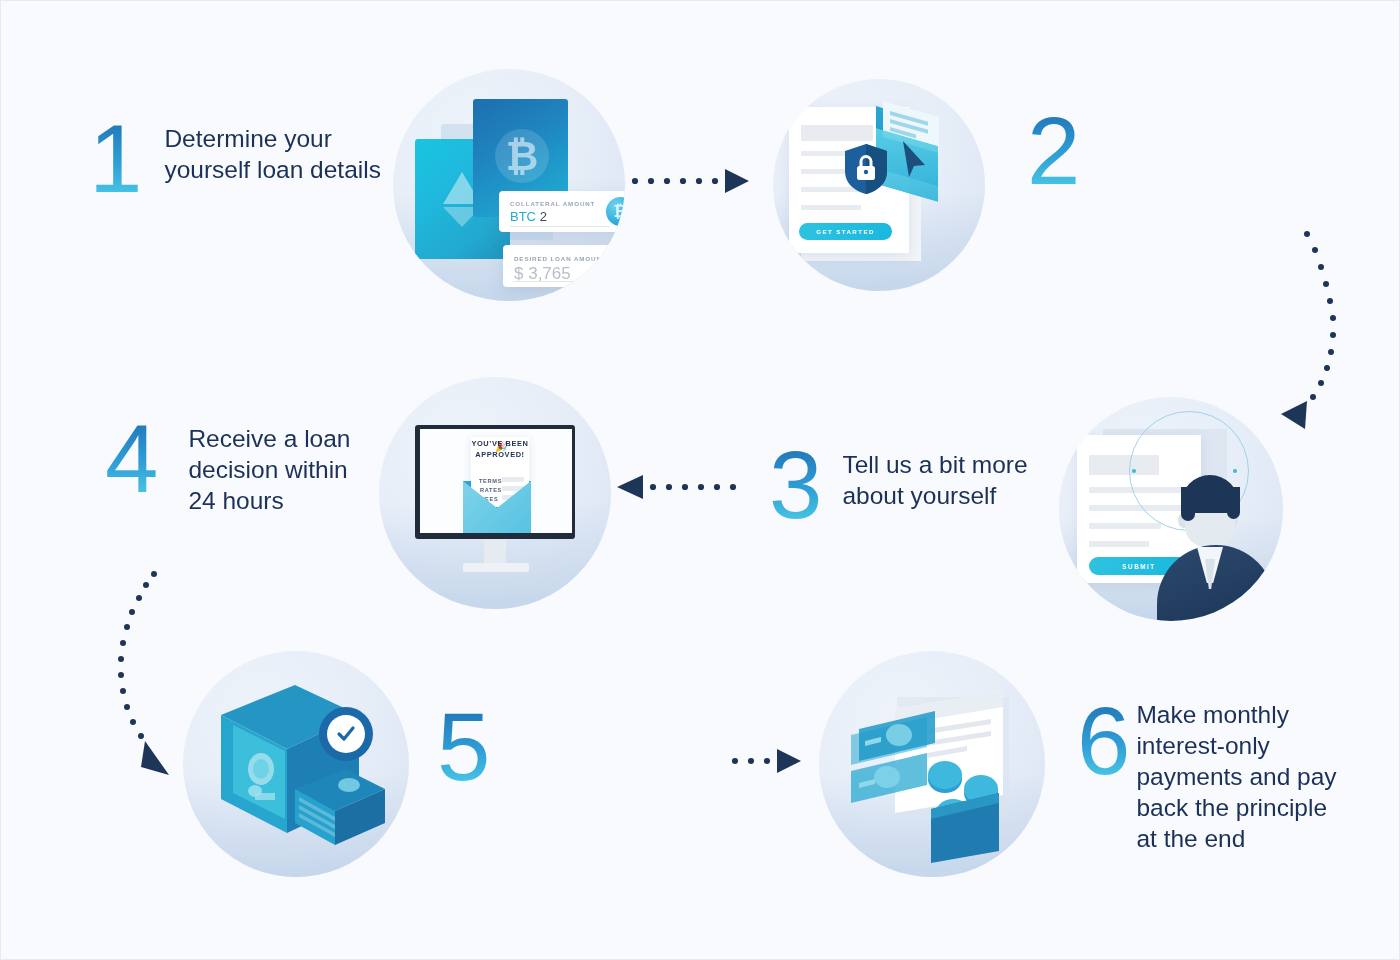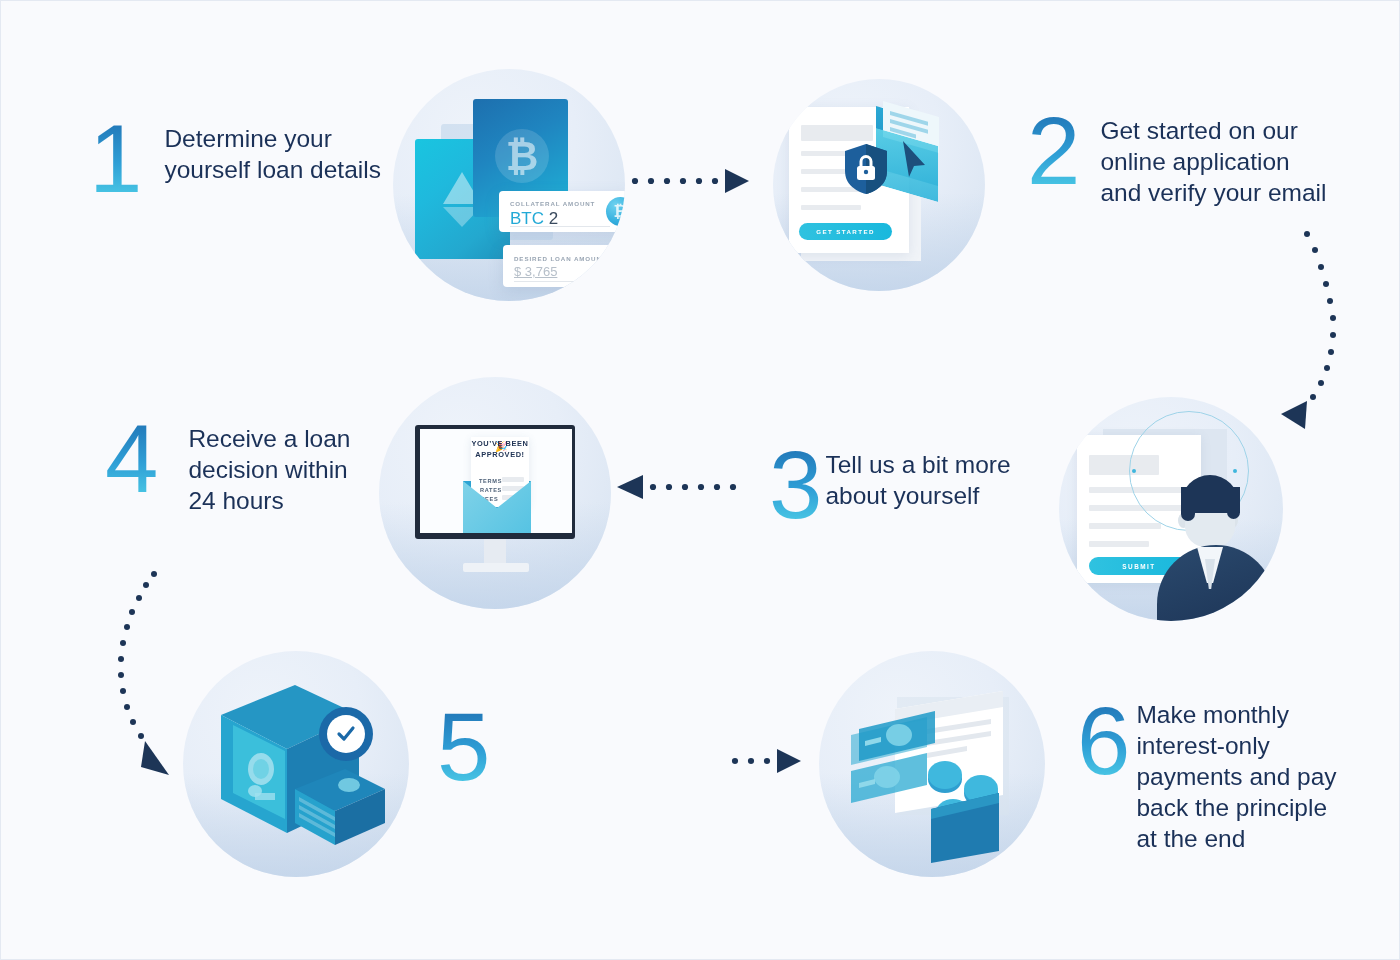--- a/index.html
+++ b/index.html
@@ -100,21 +100,21 @@
   .field-label {
     position: absolute;
     font-size: 6.2px;
     letter-spacing: .9px;
     color: #9aa6b4;
     font-weight: bold;
     white-space: nowrap;
   }
   .field-value {
     position: absolute;
-    font-size: 17px;
+    font-size: 13px;
     color: #3a4a5e;
     white-space: nowrap;
   }
   .field-value .accent { color: #22a9d6; }
   .field-rule {
     position: absolute;
     height: 1px; background: #e3e7ec;
   }
   .coin {
     position: absolute;
@@ -208,21 +208,21 @@
       <div class="field-value" style="left:11px; top:18px;">
         <span class="accent">BTC</span>
         <span>2</span>
       </div>
       <div class="field-rule" style="left:11px; top:35px; width:100px;"></div>
       <div class="coin coin-btc" style="left:107px; top:6px; width:29px; height:29px;">₿</div>
     </div>
 
     <div class="field-card" style="left:110px; top:176px; width:130px; height:42px;">
       <div class="field-label" style="left:11px; top:10px;">DESIRED LOAN AMOUNT</div>
-      <div class="field-value" style="left:11px; top:19px; font-size:13px; color:#b6bfc9;text-decoration:underline;">$ 3,765</div>
+      <div class="field-value" style="left:11px; top:19px; font-size:17px; color:#b6bfc9;">$ 3,765</div>
       <div class="field-rule" style="left:11px; top:36px; width:100px;"></div>
       <div class="coin coin-usd" style="left:106px; top:6px; width:29px; height:29px;">$</div>
     </div>
   </div>
 
   <svg class="arrow-svg" style="left:630px; top:160px; width:120px; height:40px;" viewBox="0 0 120 40">
     <g fill="#1d3557">
       <circle cx="4" cy="20" r="3.1"></circle>
         <circle cx="20" cy="20" r="3.1"></circle>
         <circle cx="36" cy="20" r="3.1"></circle>
@@ -259,23 +259,20 @@
       <path d="M22 1 L43 8 V28 C43 41 33 48 22 51 C11 48 1 41 1 28 V8 Z" fill="#1d5f9c"></path>
       <path d="M22 1 L43 8 V28 C43 41 33 48 22 51 Z" fill="#17507f"></path>
       <rect x="13" y="23" width="18" height="14" rx="2.5" fill="#ffffff"></rect>
       <path d="M17 23 V18.5 a5 5 0 0 1 10 0 V23" fill="none" stroke="#ffffff" stroke-width="3"></path>
       <circle cx="22" cy="29" r="2.2" fill="#1d5f9c"></circle>
     </svg>
   </div>
 
   <div class="step" style="left:1026px; top:104px;">
     <div class="step-num">2</div>
-    <div class="step-text" style="margin-left:22px;">Get started on our
-online application
-and verify your email</div>
   </div>
 
   <svg class="arrow-svg" style="left:1270px; top:222px; width:130px; height:210px;" viewBox="0 0 130 210">
     <g fill="#1d3557">
       <circle cx="36" cy="11" r="3"></circle>
         <circle cx="44" cy="27" r="3"></circle>
         <circle cx="50" cy="44" r="3"></circle>
       <circle cx="55" cy="61" r="3"></circle>
         <circle cx="59" cy="78" r="3"></circle>
         <circle cx="62" cy="95" r="3"></circle>
@@ -309,21 +306,21 @@
     <div class="hair" style="left:122px; top:78px; width:58px; height:38px;"></div>
     <div style="position:absolute; left:122px; top:90px; width:14px; height:34px; background:#1d3557; border-radius:0 0 8px 8px;"></div>
     <div style="position:absolute; left:168px; top:90px; width:13px; height:32px; background:#1d3557; border-radius:0 0 8px 8px;"></div>
     <div class="body-suit" style="left:98px; top:148px; width:118px; height:76px;"></div>
     <div class="shirt" style="left:138px; top:150px; width:26px; height:36px; clip-path:polygon(0 0, 100% 0, 62% 100%, 38% 100%);"></div>
     <div style="position:absolute; left:146px; top:162px; width:10px; height:30px; background:#d9e2ea; clip-path:polygon(0 0,100% 0,62% 100%,38% 100%);"></div>
   </div>
 
   <div class="step" style="left:768px; top:438px;">
     <div class="step-num">3</div>
-    <div class="step-text" style="margin-left:5px;">Tell us a bit more
+    <div class="step-text" style="margin-left:22px;">Tell us a bit more
 about yourself</div>
   </div>
 
   <svg class="arrow-svg" style="left:612px; top:466px; width:140px; height:40px;" viewBox="0 0 140 40">
     <g fill="#1d3557">
       <polygon points="30,8 4,20 30,32"></polygon>
       <circle cx="40" cy="20" r="3.1"></circle>
         <circle cx="56" cy="20" r="3.1"></circle>
         <circle cx="72" cy="20" r="3.1"></circle>
       <circle cx="88" cy="20" r="3.1"></circle>

